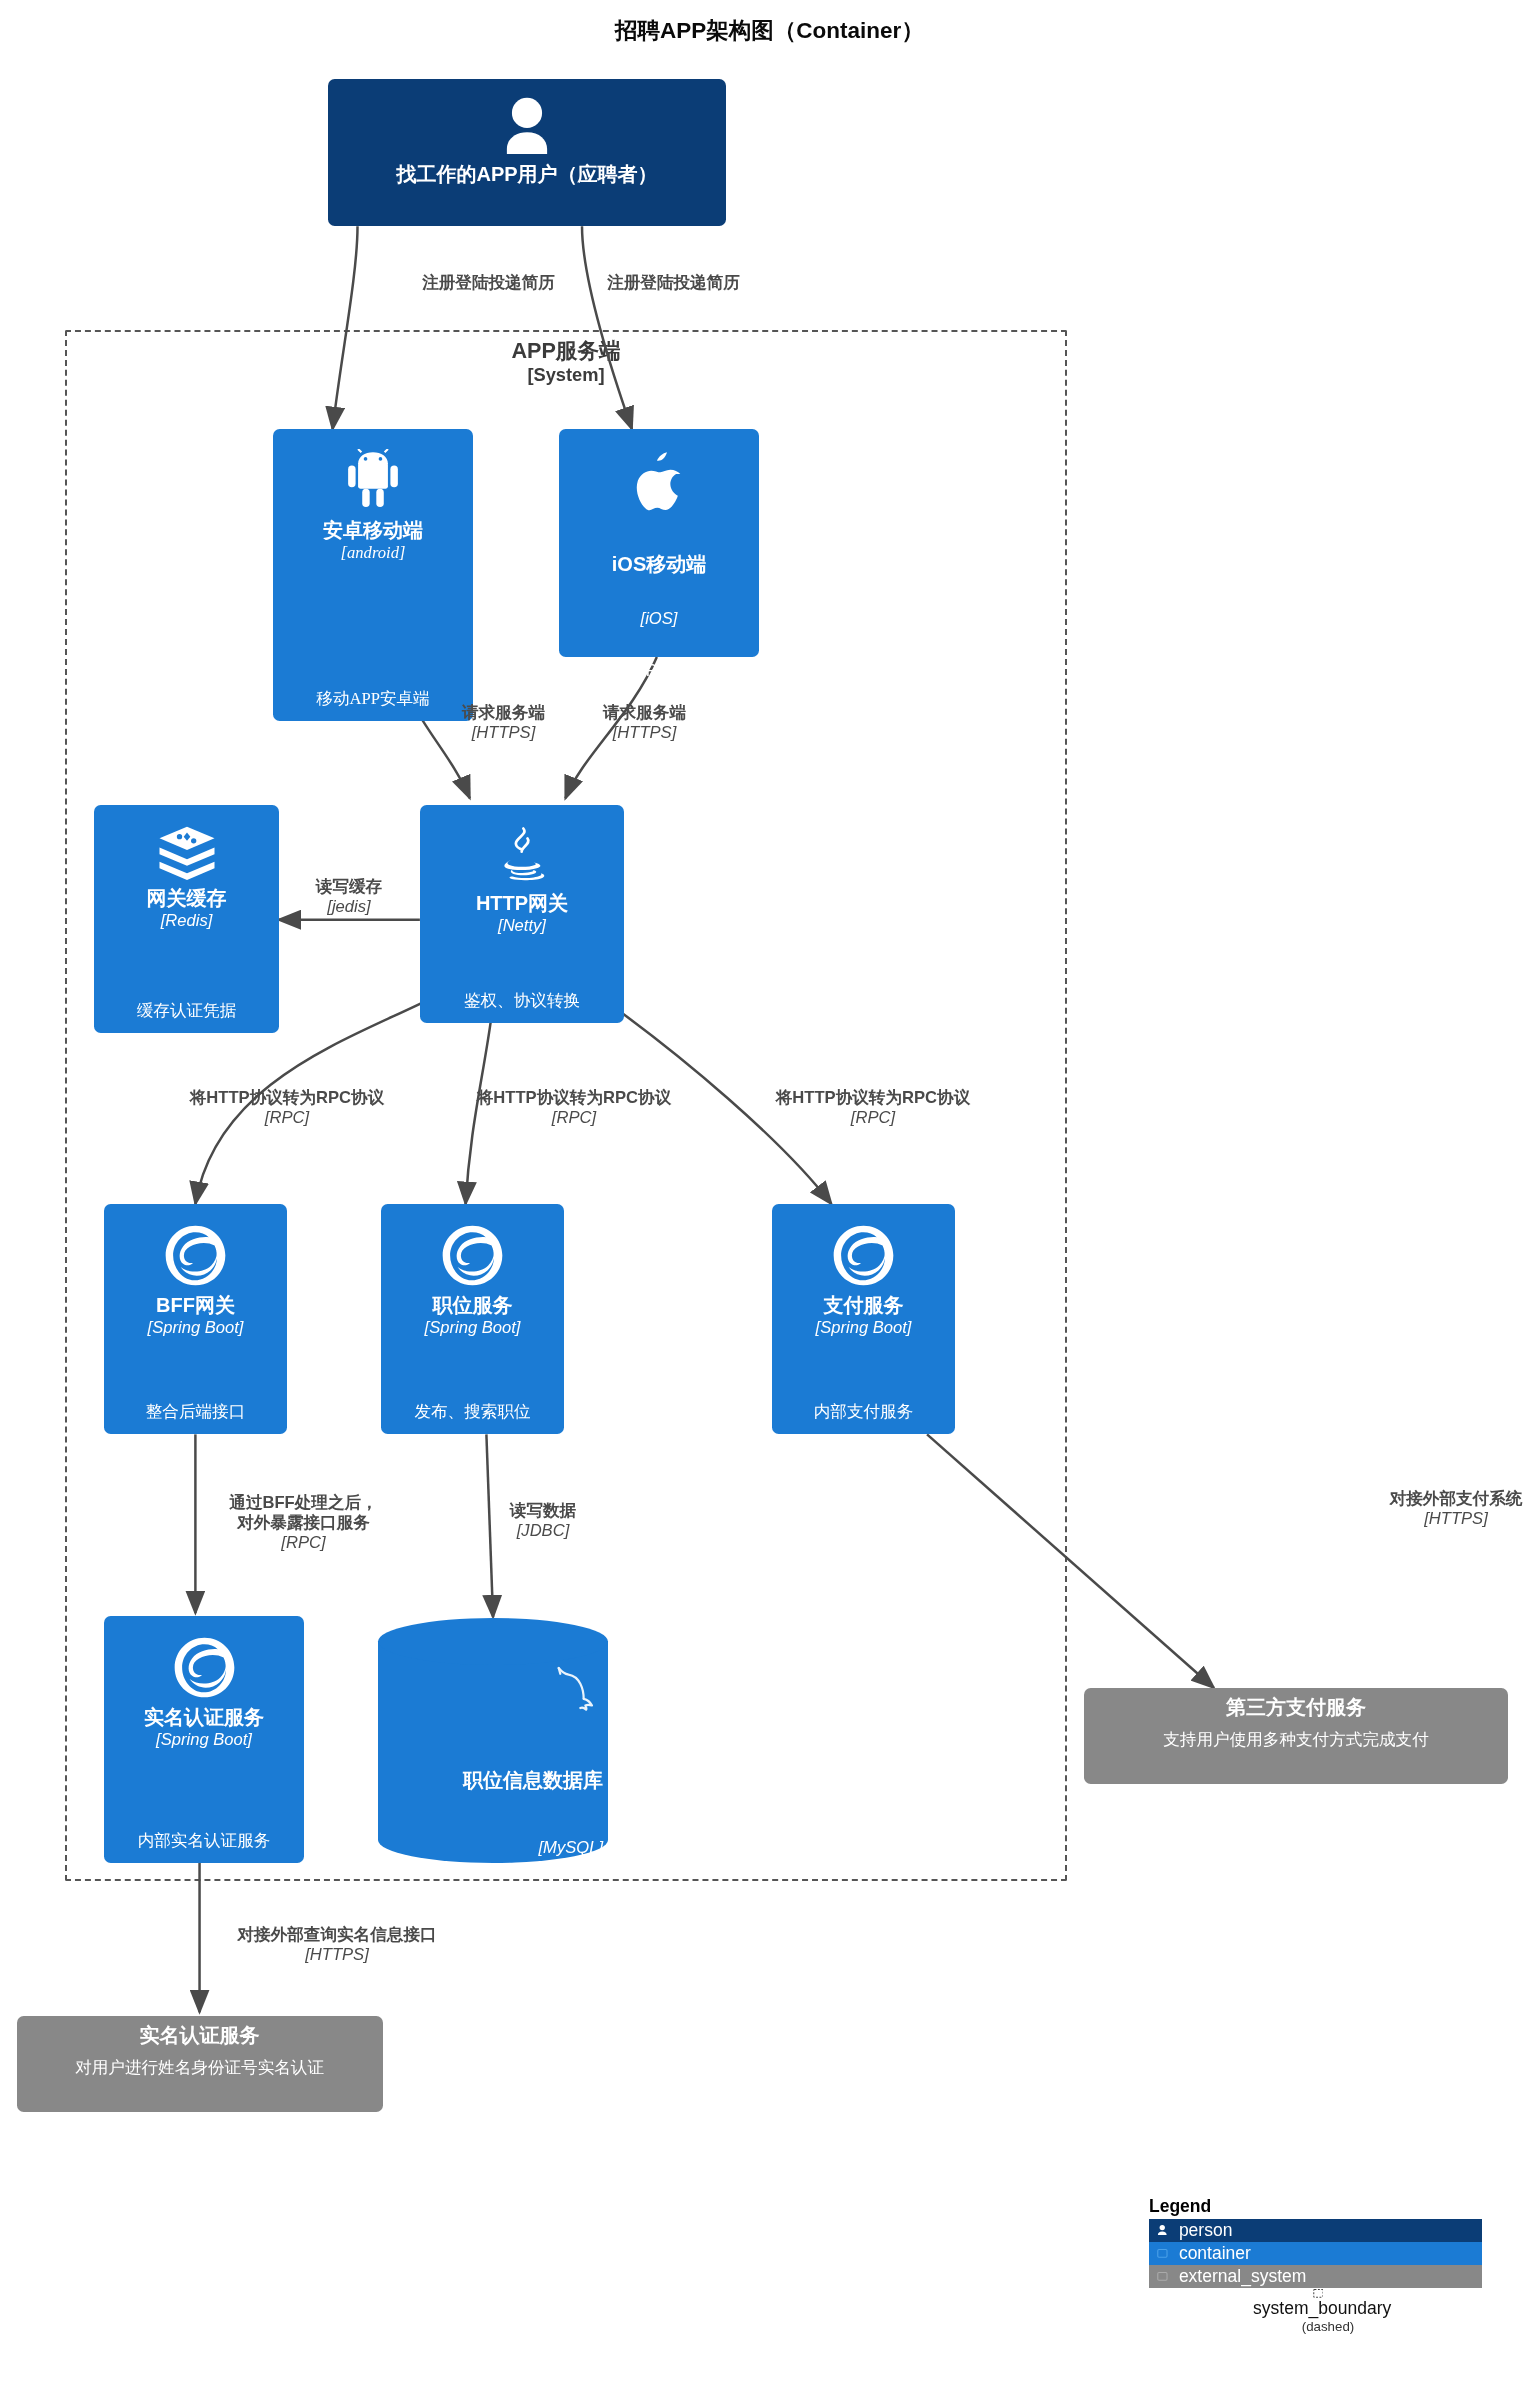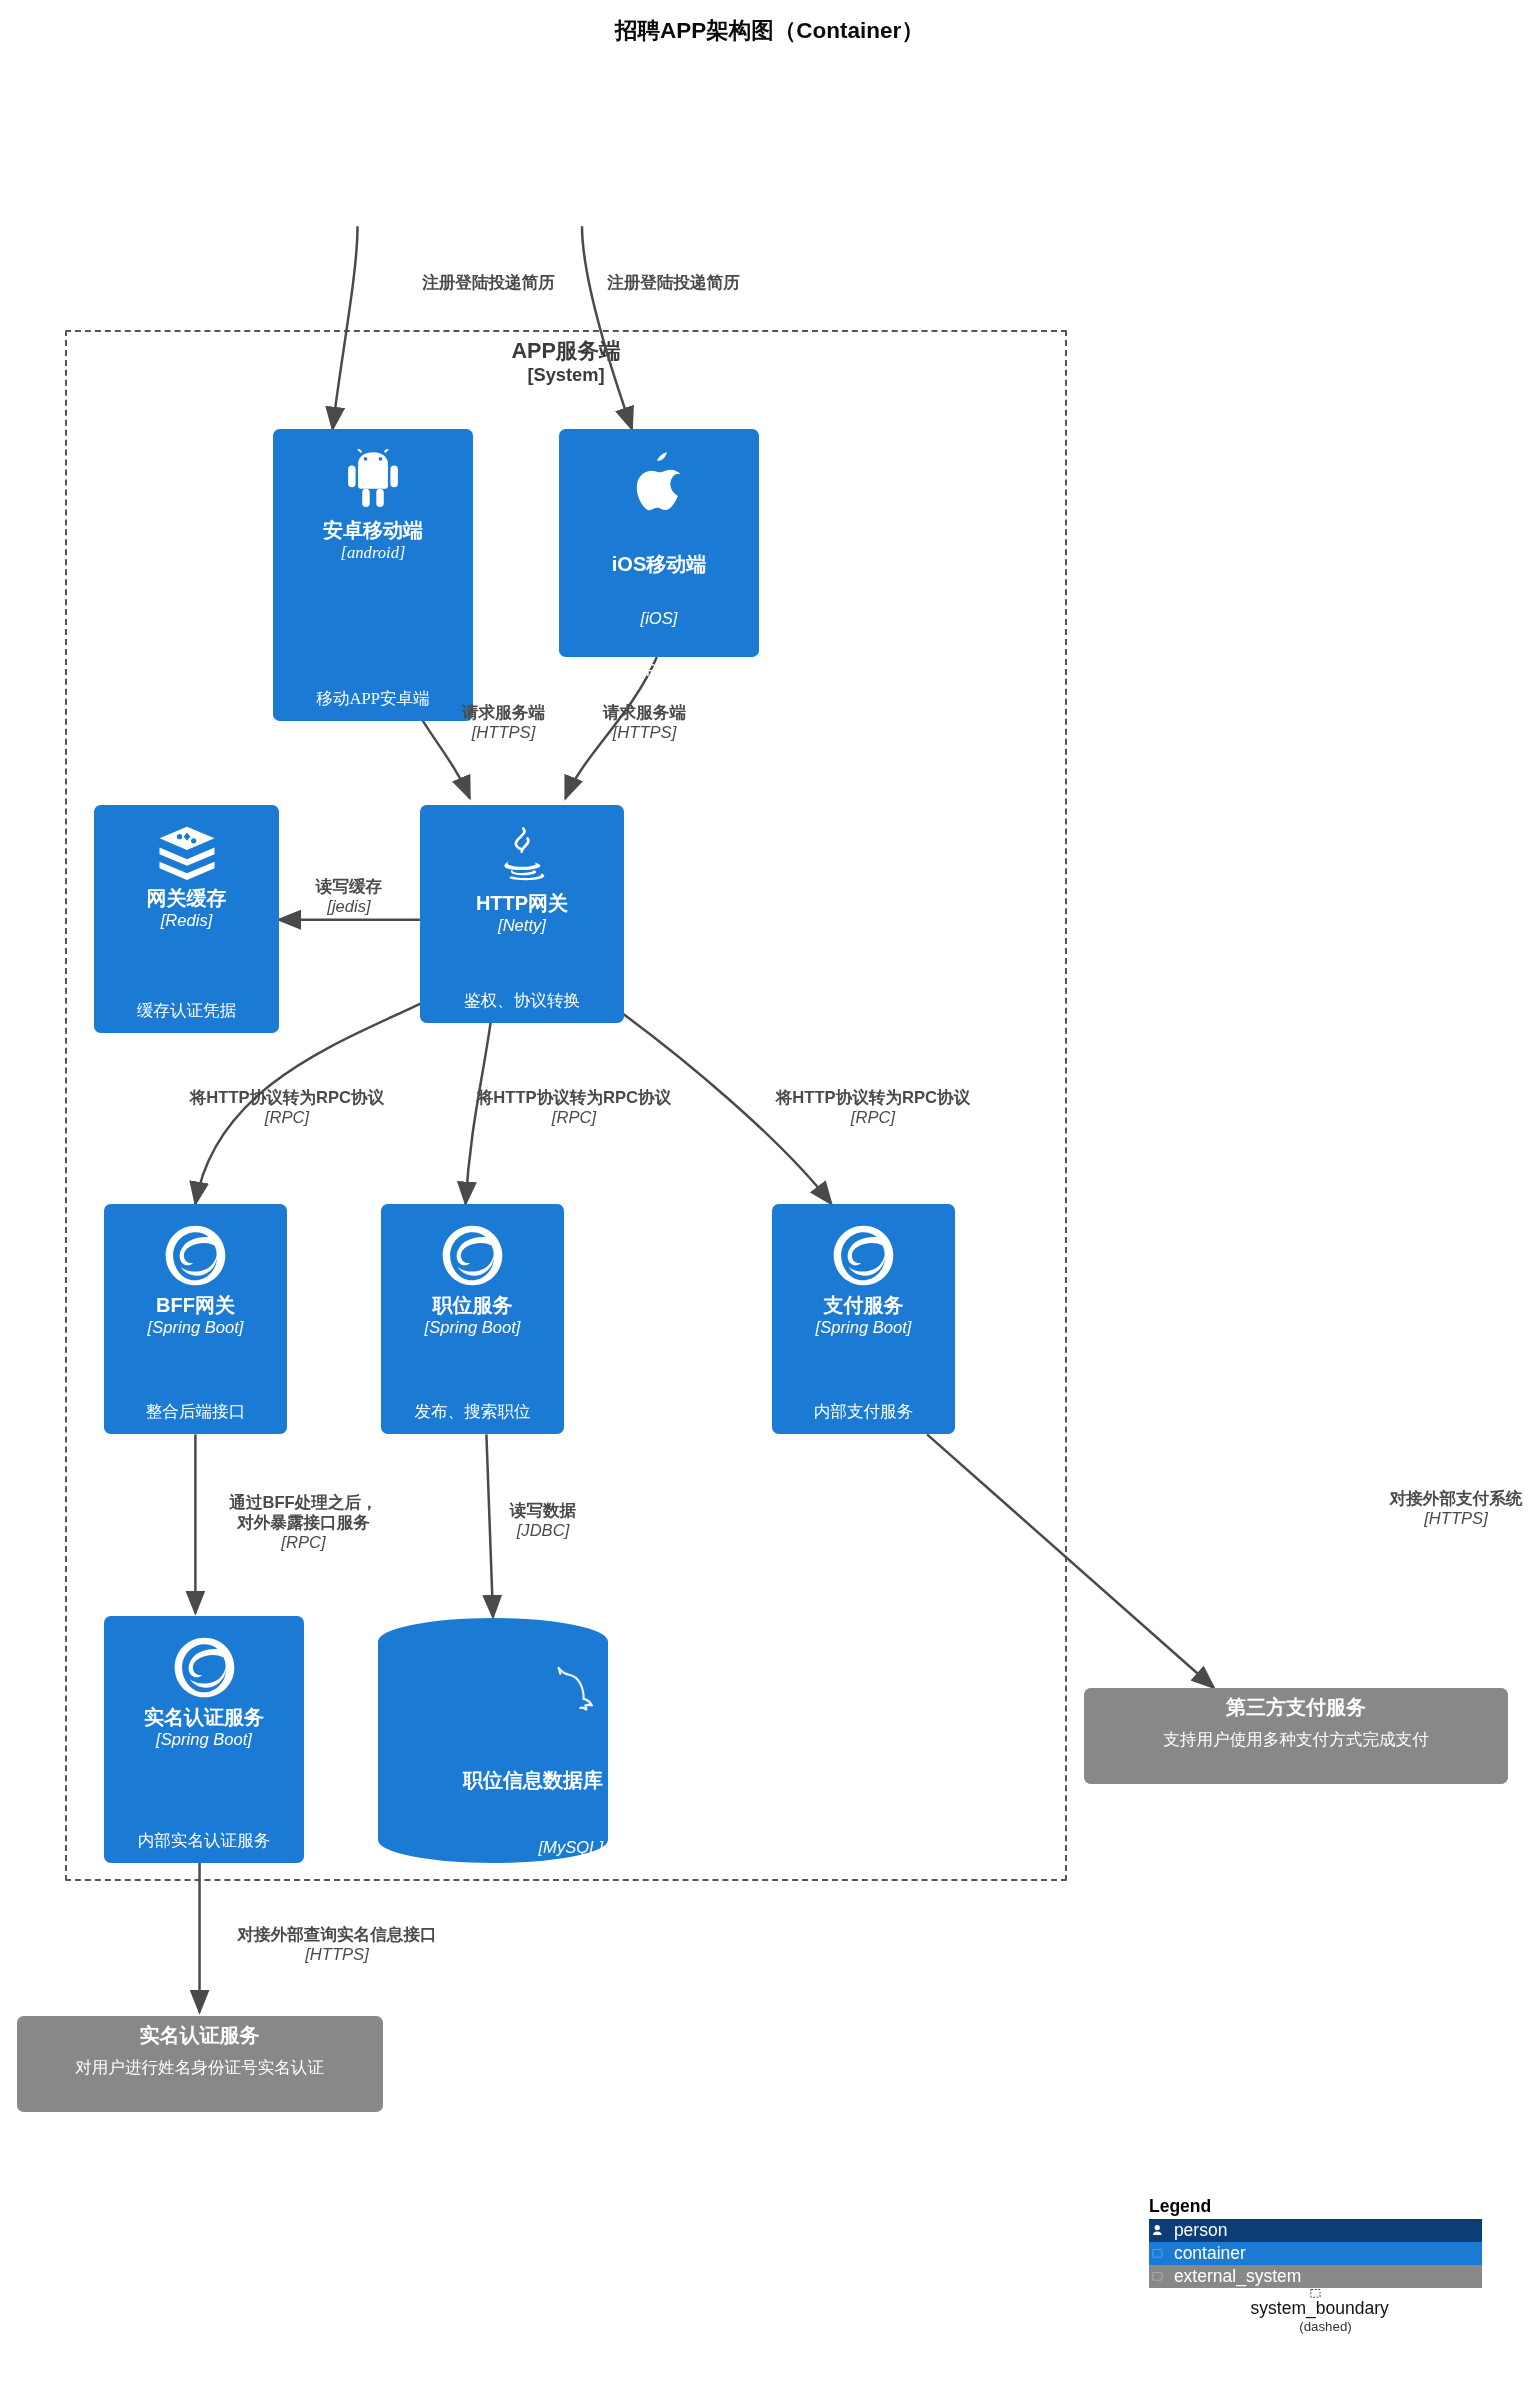--- a/index.html
+++ b/index.html
@@ -76,21 +76,21 @@
     position:absolute;color:#4a4a4a;text-align:center;line-height:1.22;
     white-space:nowrap;
   }
   .edge-label .l1{font-size:16.6px;font-weight:bold;display:block;}
   .edge-label .l2{font-size:16.6px;font-weight:bold;display:block;}
   .edge-label .tech{font-size:16.6px;font-style:italic;display:block;font-weight:normal;}
 
   
   .legend{position:absolute;}
   .legend .lg-title{font-size:17.5px;font-weight:bold;color:#000;margin-bottom:1.7px;}
-  .legend .lg-row{display:flex;align-items:center;height:23px;box-sizing:border-box;}
+  .legend .lg-row{display:flex;align-items:center;height:23px;padding-left:5px;box-sizing:border-box;}
   .legend .lg-row span.txt{font-size:17.5px;color:#fff;margin-left:8.3px;}
   .legend .lg-row.boundary-row span.txt{color:#111;}
   .legend .lg-ico{width:16.6px;display:flex;align-items:center;justify-content:center;font-size:14px;color:#fff;}
   .legend .lg-row.boundary-row .lg-ico{color:#333;}
   .legend .lg-note{font-size:13.3px;color:#333;margin-left:20px;}
 </style>
 </head>
 <body>
 
 <div id="canvas">
@@ -128,20 +128,29 @@
 
     <path d="M235,1725 L235,1940" stroke="#4a4a4a" stroke-width="3" fill="none" marker-end="url(#ah)"></path>
 
     <path d="M585,1725 L593,1945" stroke="#4a4a4a" stroke-width="3" fill="none" marker-end="url(#ah)"></path>
 
     <path d="M1115,1725 L1460,2030" stroke="#4a4a4a" stroke-width="3" fill="none" marker-end="url(#ah)"></path>
 
     <path d="M240,2240 L240,2420" stroke="#4a4a4a" stroke-width="3" fill="none" marker-end="url(#ah)"></path>
   </svg>
 
+  <div class="node person v-person" style="left:328px;top:79px;width:398px;height:147px;">
+    <span class="icon">
+      <svg width="52" height="57" viewBox="0 0 62 68">
+          <circle cx="31" cy="19" r="18" fill="#fff"></circle>
+          <path d="M31 42c-15 0-24 9-24 20v6h48v-6c0-11-9-20-24-20z" fill="#fff"></path>
+        </svg>
+    </span>
+    <span class="nm">找工作的APP用户（应聘者）</span>
+  </div>
 
   <div class="node container v-container" style="left:273px;top:429px;width:200px;height:292px;font-family:Liberation Serif, serif;">
     <span class="icon">
       <svg width="60" height="63" viewBox="0 0 72 76">
         <g fill="#fff">
           <path d="M21 16c-1.6 0-3 1.4-3 3v26c0 1.7 1.4 3 3 3h30c1.6 0 3-1.3 3-3V19c0-1.6-1.4-3-3-3z"></path>
           <rect x="6" y="20" width="9" height="26" rx="4.5"></rect>
           <rect x="57" y="20" width="9" height="26" rx="4.5"></rect>
           <rect x="23" y="48" width="9" height="22" rx="4.5"></rect>
           <rect x="40" y="48" width="9" height="22" rx="4.5"></rect>

